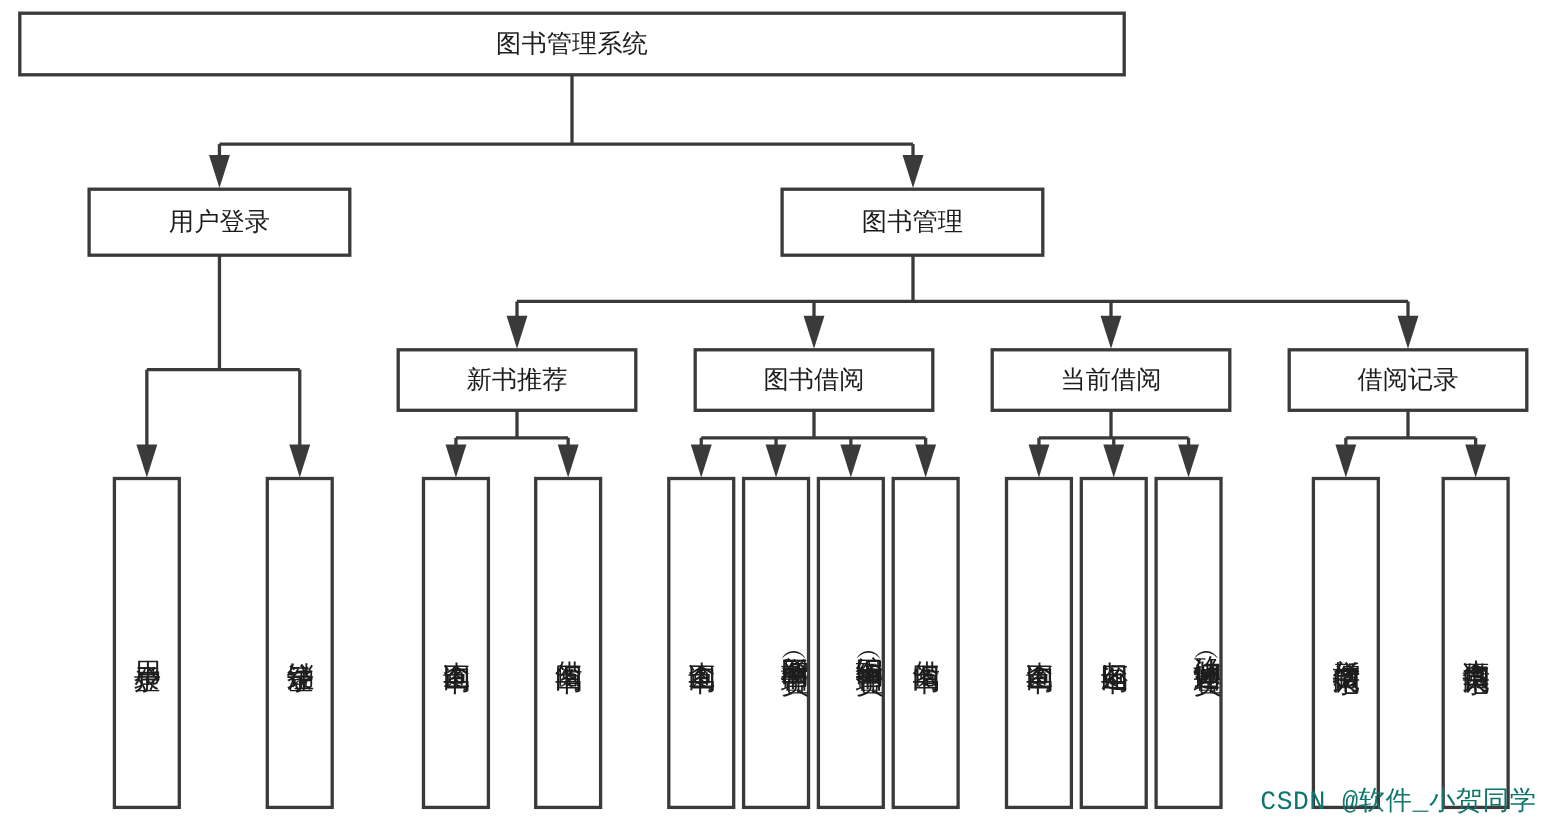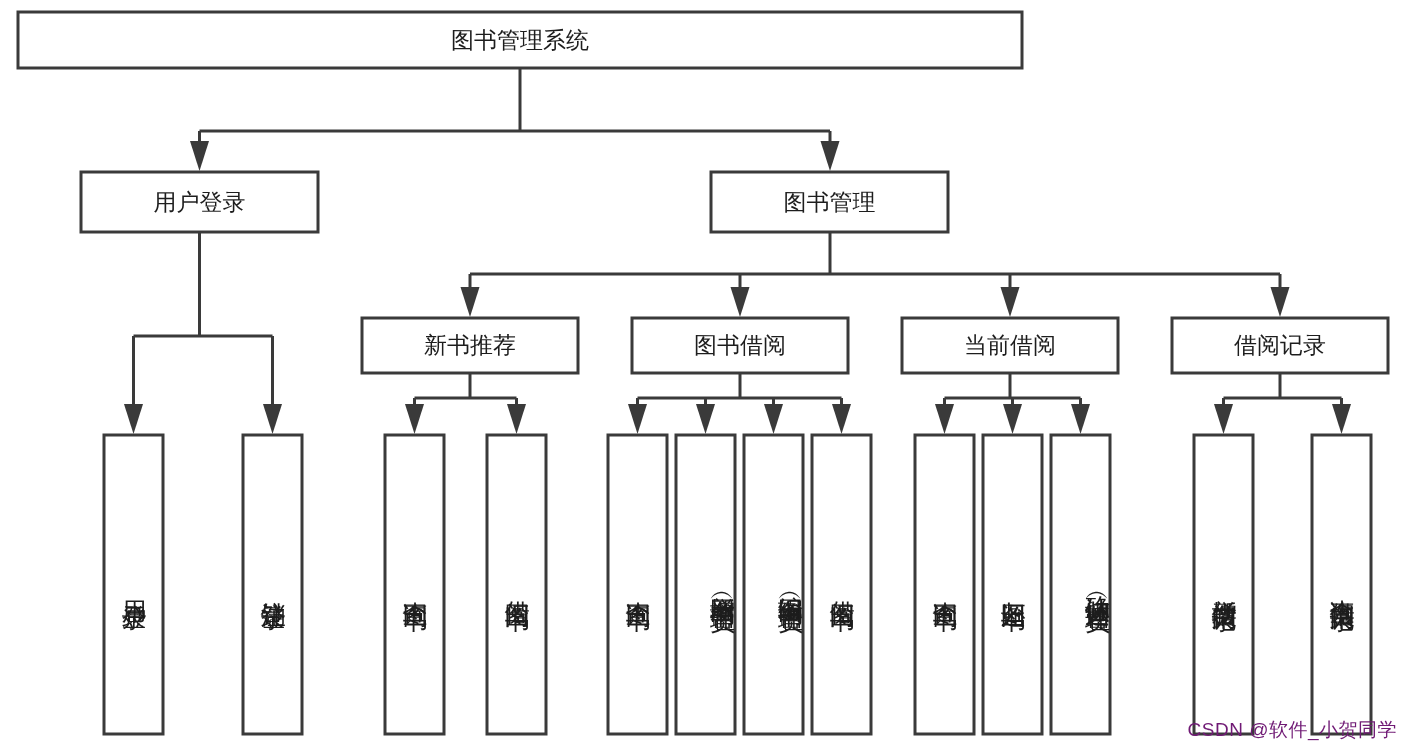--- a/index.html
+++ b/index.html
@@ -64,23 +64,23 @@
     align-items: center;
     justify-content: center;
     text-align: center;
     pointer-events: none;
     user-select: none;
   }
   .watermark {
     position: absolute;
     right: 8px;
     bottom: 4px;
-    font-family: Liberation Sans, sans-serif;
-    font-size: 19px;
-    color: #701a75;
+    font-family: Liberation Mono, monospace;
+    font-size: 24px;
+    color: #0f766e;
     letter-spacing: 0.5px;
     white-space: nowrap;
   }
 </style>
 </head>
 <body>
 
 <div id="diagram-root">
 
   <svg class="diagram-canvas" viewBox="0 0 1405 747">

